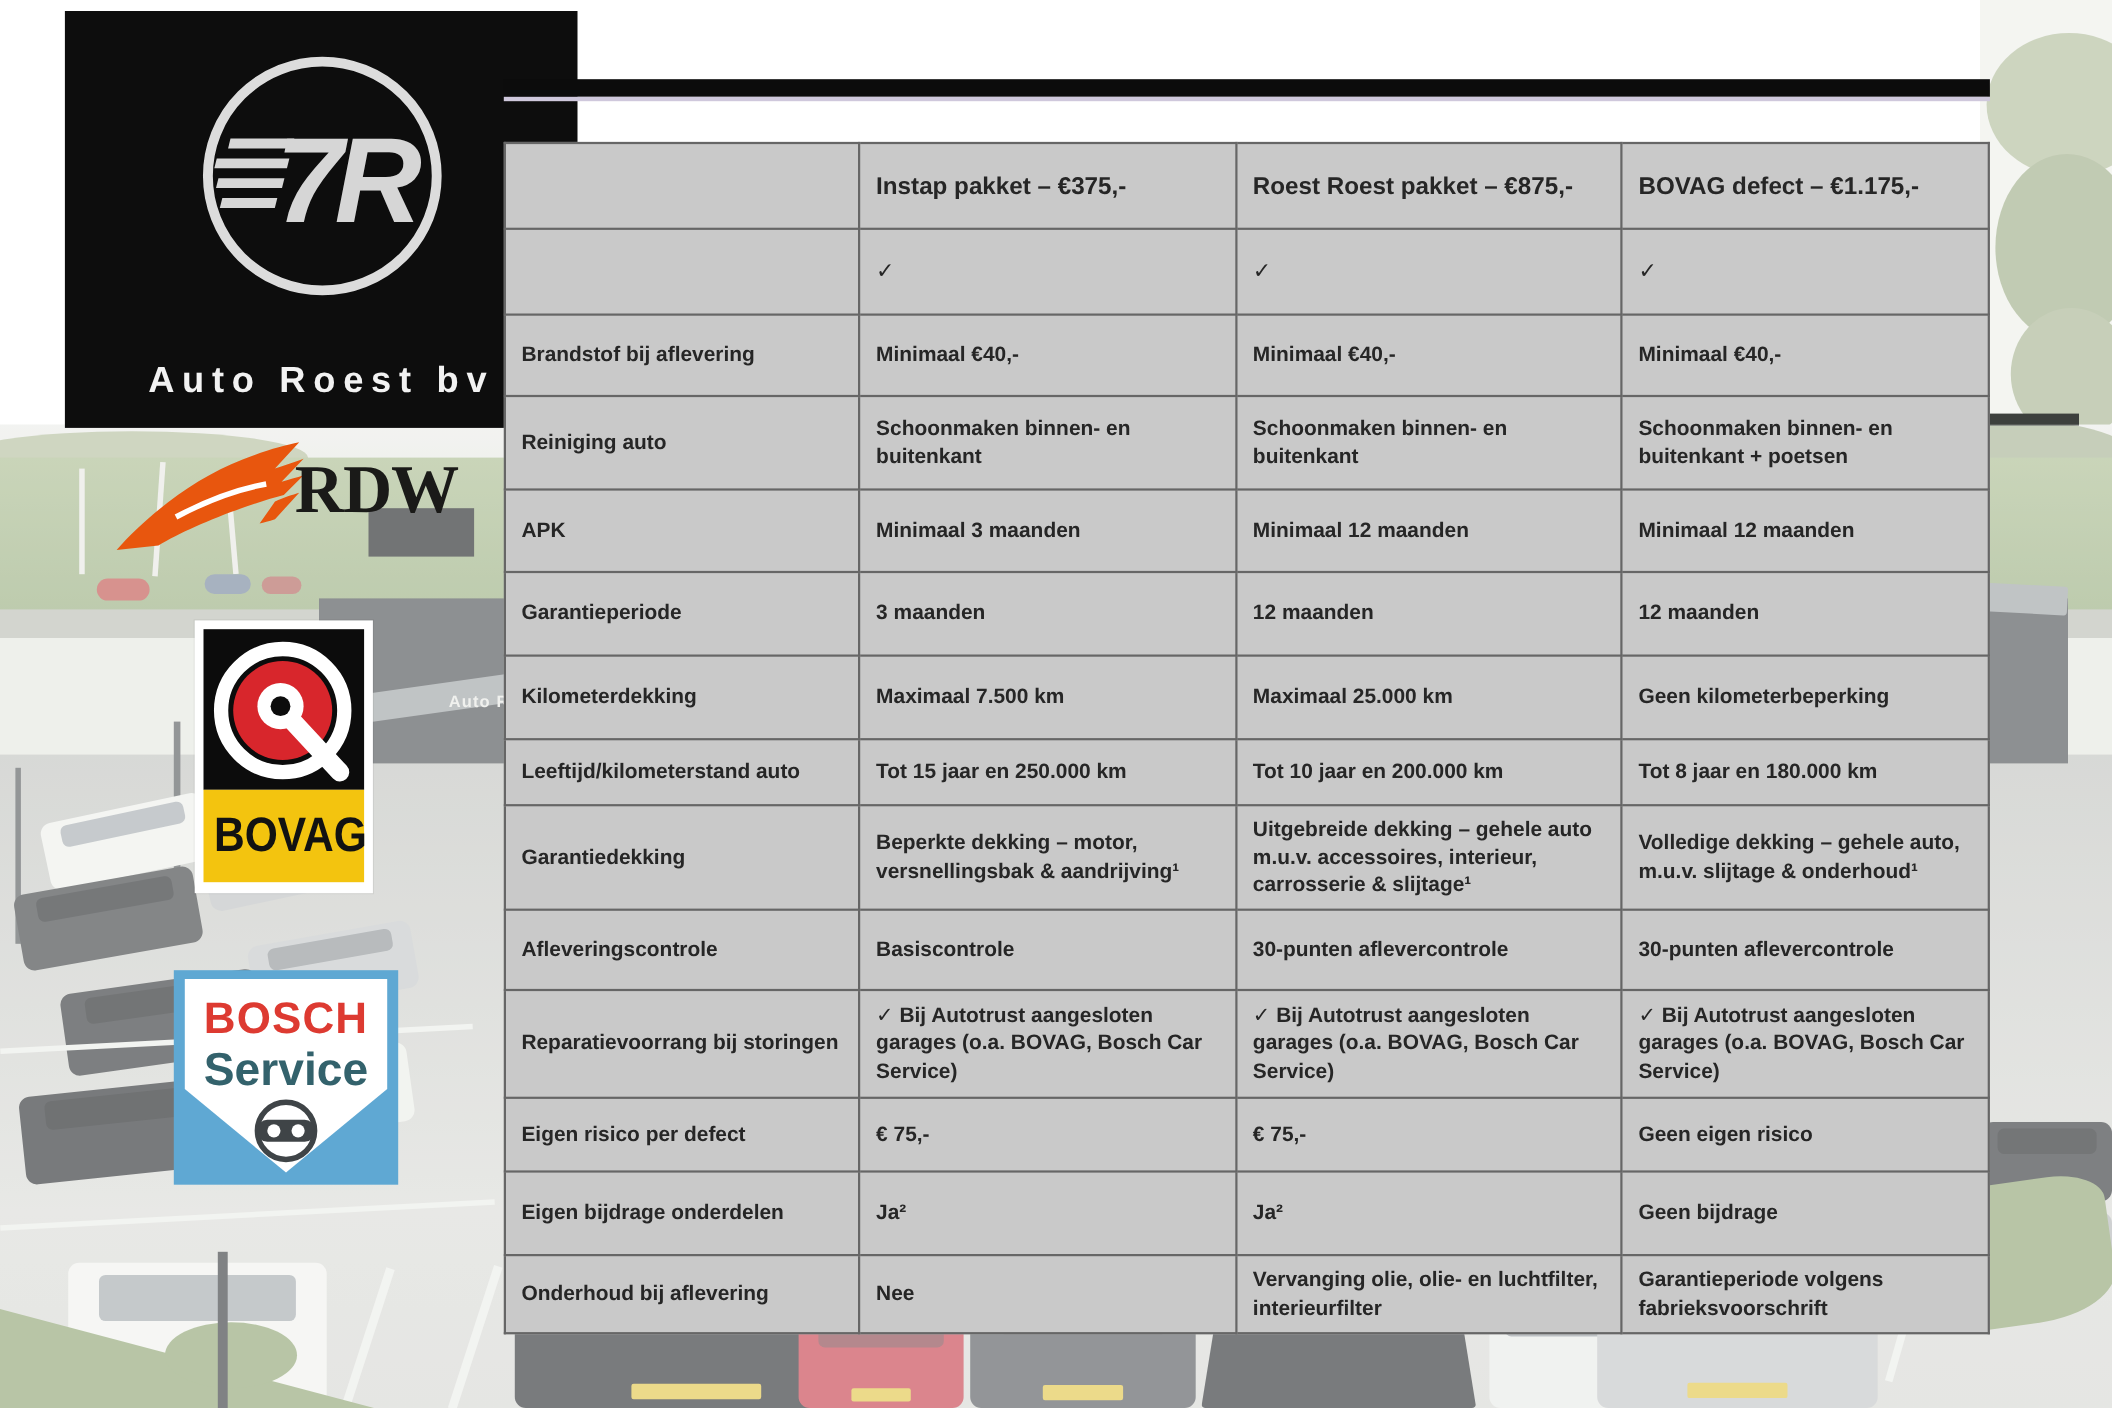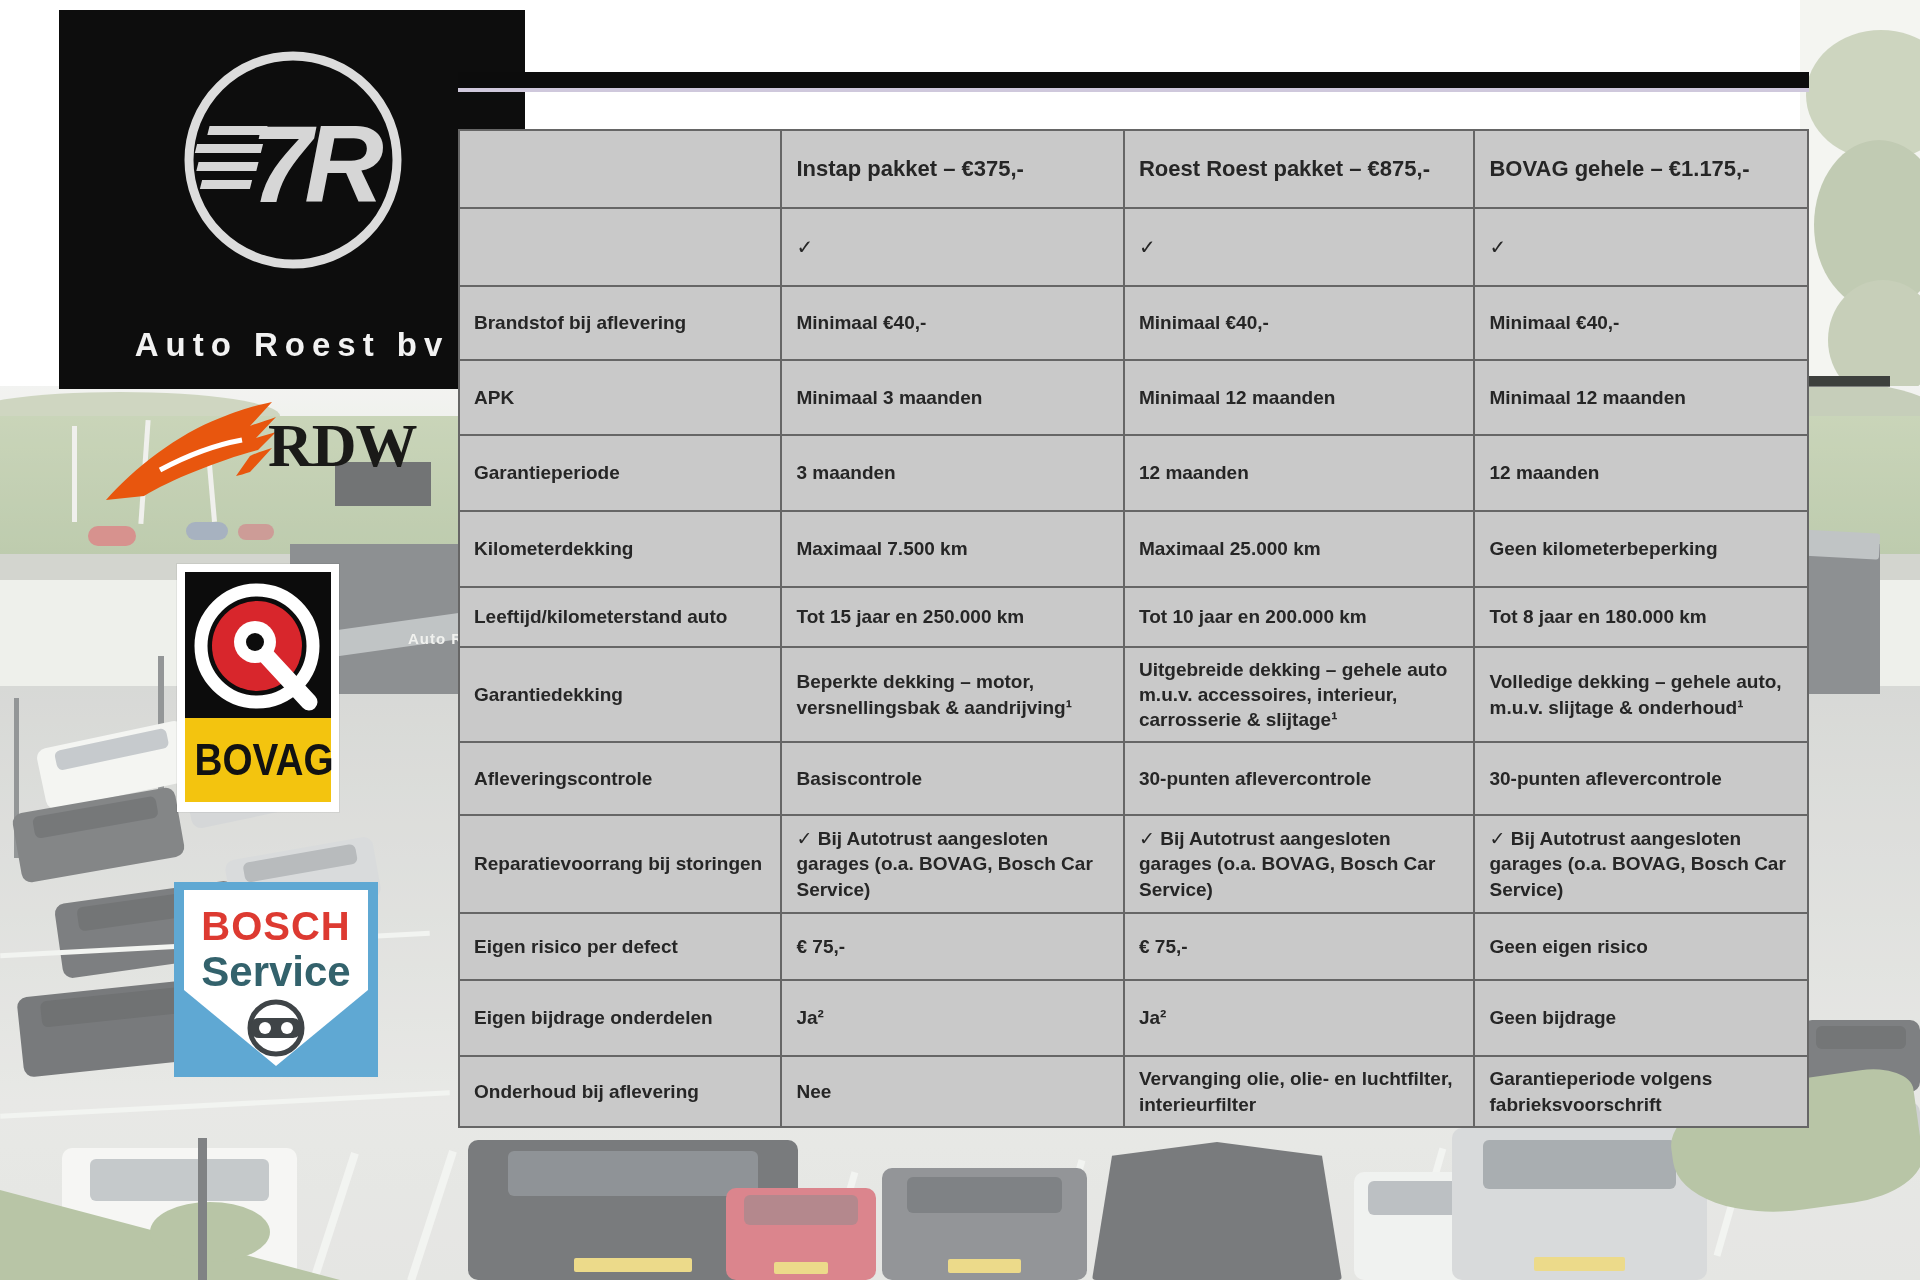--- a/index.html
+++ b/index.html
@@ -39,21 +39,21 @@
   
   .rdw{left:100px;top:396px;width:300px;height:120px;z-index:3;}
   .rdw-word{position:absolute;left:168px;top:14px;font-family:"Liberation Serif","DejaVu Serif",serif;
     font-weight:bold;font-size:62px;color:#1a1a18;letter-spacing:-1px;}
 
   .bovag{left:177px;top:564px;width:162px;height:248px;background:#ffffff;z-index:3;box-shadow:0 0 0 1px rgba(0,0,0,.05);}
   .bovag-black{position:absolute;left:8px;top:8px;width:146px;height:146px;background:#0c0c0c;}
   .bovag-yellow{position:absolute;left:8px;top:154px;width:146px;height:84px;display:flex;align-items:center;}
   .bovag-word{font-size:44px;font-weight:bold;color:#121212;transform:scaleX(.88);letter-spacing:0px;}
 
-  .bosch{left:174px;top:882px;width:204px;height:195px;z-index:3;}
+  .bosch{left:158px;top:882px;width:204px;height:195px;z-index:3;}
   .bosch-word{position:absolute;width:100%;text-align:center;font-weight:bold;}
   .bosch-red{top:22px;font-size:40px;color:#dd3a31;letter-spacing:1px;}
   .bosch-teal{top:66px;font-size:42px;color:#33626c;}
 
   
   .table-zone{left:458px;top:72px;width:1351px;z-index:4;}
   .strip-black{height:16px;background:#0c0c0c;}
   .strip-lav{height:4px;background:#cfc8dc;}
   table.pkg{border-collapse:collapse;table-layout:fixed;width:1351px;background:#c9c9c9;margin-top:37px;}
   table.pkg td,table.pkg th{
@@ -229,36 +229,42 @@
       <col style="width:322px">
         <col style="width:342px">
         <col style="width:350px">
         <col style="width:333px">
     </colgroup>
     <thead>
         <tr style="height: 78px;">
           <th class="hdr"></th>
           <th class="hdr">Instap pakket – €375,-</th>
           <th class="hdr">Roest Roest pakket – €875,-</th>
-          <th class="hdr">BOVAG gehele – €1.175,-</th>
+          <th class="hdr">BOVAG defect – €1.175,-</th>
         </tr>
       </thead>
     <tbody>
         <tr style="height: 78px;">
           <th></th>
           <td class="chk">✓</td>
           <td class="chk">✓</td>
           <td class="chk">✓</td>
         </tr>
         <tr style="height: 74px;">
           <th>Brandstof bij aflevering</th>
           <td>Minimaal €40,-</td>
           <td>Minimaal €40,-</td>
           <td>Minimaal €40,-</td>
         </tr>
+        <tr style="height: 85px;">
+          <th>Reiniging auto</th>
+          <td>Schoonmaken binnen- en buitenkant</td>
+          <td>Schoonmaken binnen- en buitenkant</td>
+          <td>Schoonmaken binnen- en buitenkant + poetsen</td>
+        </tr>
         <tr style="height: 75px;">
           <th>APK</th>
           <td>Minimaal 3 maanden</td>
           <td>Minimaal 12 maanden</td>
           <td>Minimaal 12 maanden</td>
         </tr>
         <tr style="height: 76px;">
           <th>Garantieperiode</th>
           <td>3 maanden</td>
           <td>12 maanden</td>

